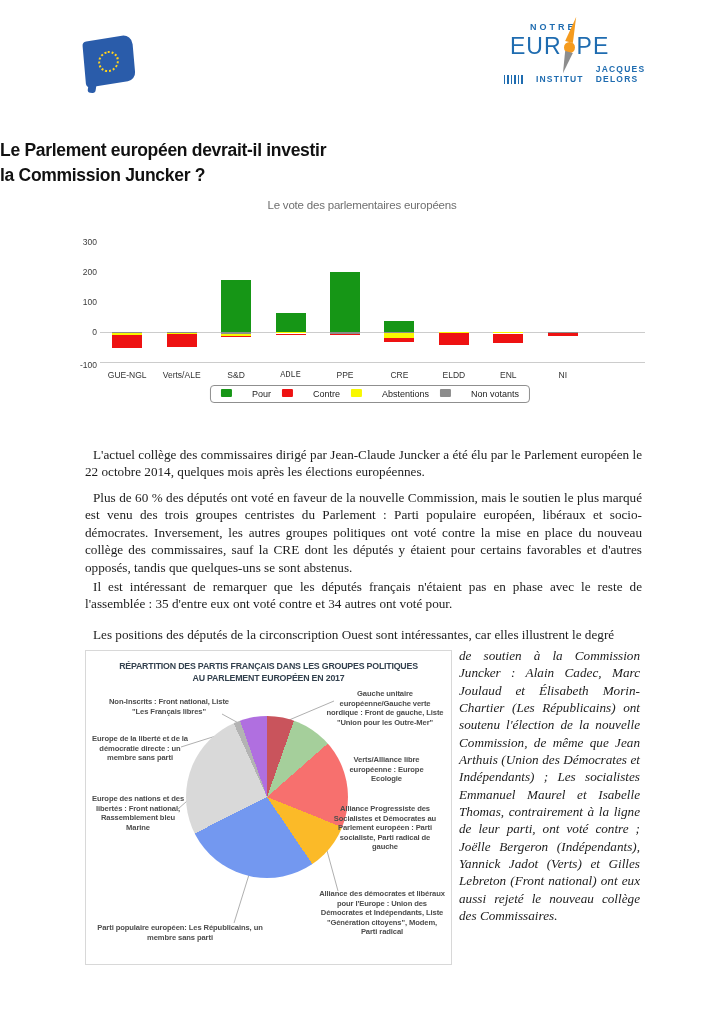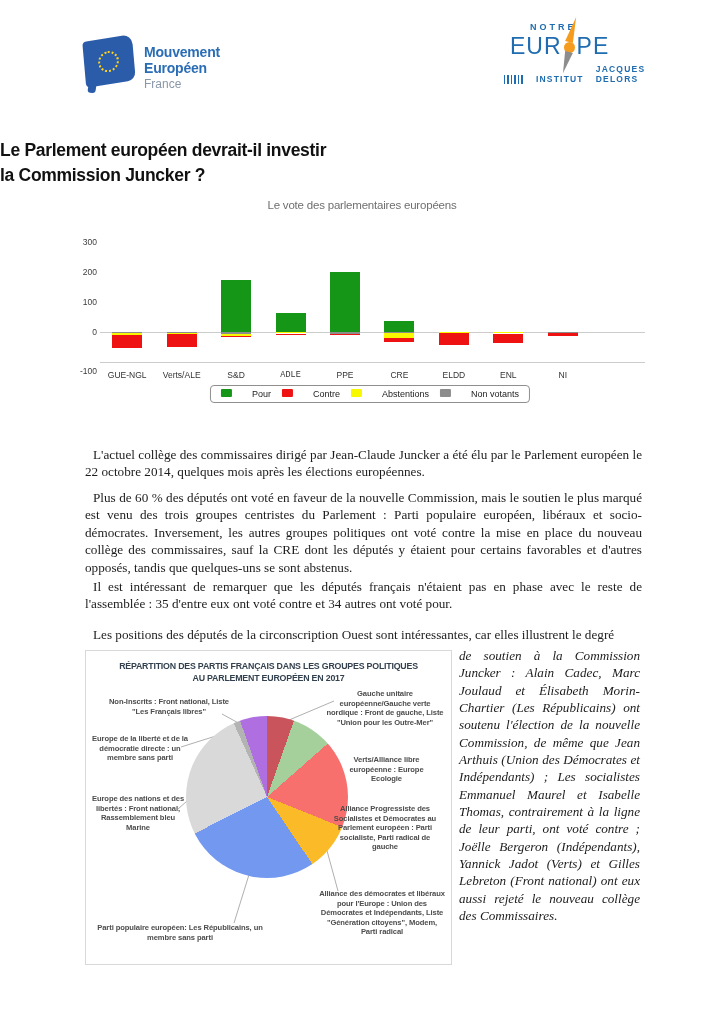--- a/index.html
+++ b/index.html
@@ -63,25 +63,20 @@
 </style>
 </head>
 <body>
 
 <div class="page">
 
   <div class="me-logo">
     <div class="me-flag">
         <div class="me-stars"></div>
       </div>
-    <div class="me-text">
-      <div class="me-l">Mouvement</div>
-      <div class="me-l">Européen</div>
-      <div class="me-fr">France</div>
-    </div>
   </div>
 
   <div class="ne-logo">
     <div class="ne-notre">NOTRE</div>
     <div class="ne-europe">
       <span>EUR</span>
       <span class="ne-hub">
         <span class="needle-n"></span>
         <span class="needle-s"></span>
       </span>
@@ -99,21 +94,21 @@
     <div>la Commission Juncker ?</div>
   </div>
   <div class="doc-subtitle">Le vote des parlementaires européens</div>
 
   <div class="barchart">
     <div class="bar-plot" id="bar-plot">
         <div class="ytick" style="top: -5px;">300</div>
         <div class="ytick" style="top: 25px;">200</div>
         <div class="ytick" style="top: 55px;">100</div>
         <div class="ytick" style="top: 85px;">0</div>
-        <div class="ytick" style="top: 124px; text-align: right;">-100</div>
+        <div class="ytick" style="top: 118px; text-align: right;">-100</div>
         <div class="hline" style="top: 90px;"></div>
         <div class="hline" style="top: 120px;"></div>
         <div class="barseg" style="left: 12.2222px; top: 90px; width: 30px; height: 0.6px; background: rgb(140, 140, 140);"></div>
         <div class="barseg" style="left: 12.2222px; top: 90.6px; width: 30px; height: 2.4px; background: rgb(248, 248, 0);"></div>
         <div class="barseg" style="left: 12.2222px; top: 93px; width: 30px; height: 12.9px; background: rgb(238, 18, 18);"></div>
         <div class="xlabel" style="left: -2.77778px;">GUE-NGL</div>
         <div class="barseg" style="left: 66.6667px; top: 90px; width: 30px; height: 0.9px; background: rgb(140, 140, 140);"></div>
         <div class="barseg" style="left: 66.6667px; top: 90.9px; width: 30px; height: 0.6px; background: rgb(248, 248, 0);"></div>
         <div class="barseg" style="left: 66.6667px; top: 91.5px; width: 30px; height: 13.5px; background: rgb(238, 18, 18);"></div>
         <div class="xlabel" style="left: 51.6667px;">Verts/ALE</div>

